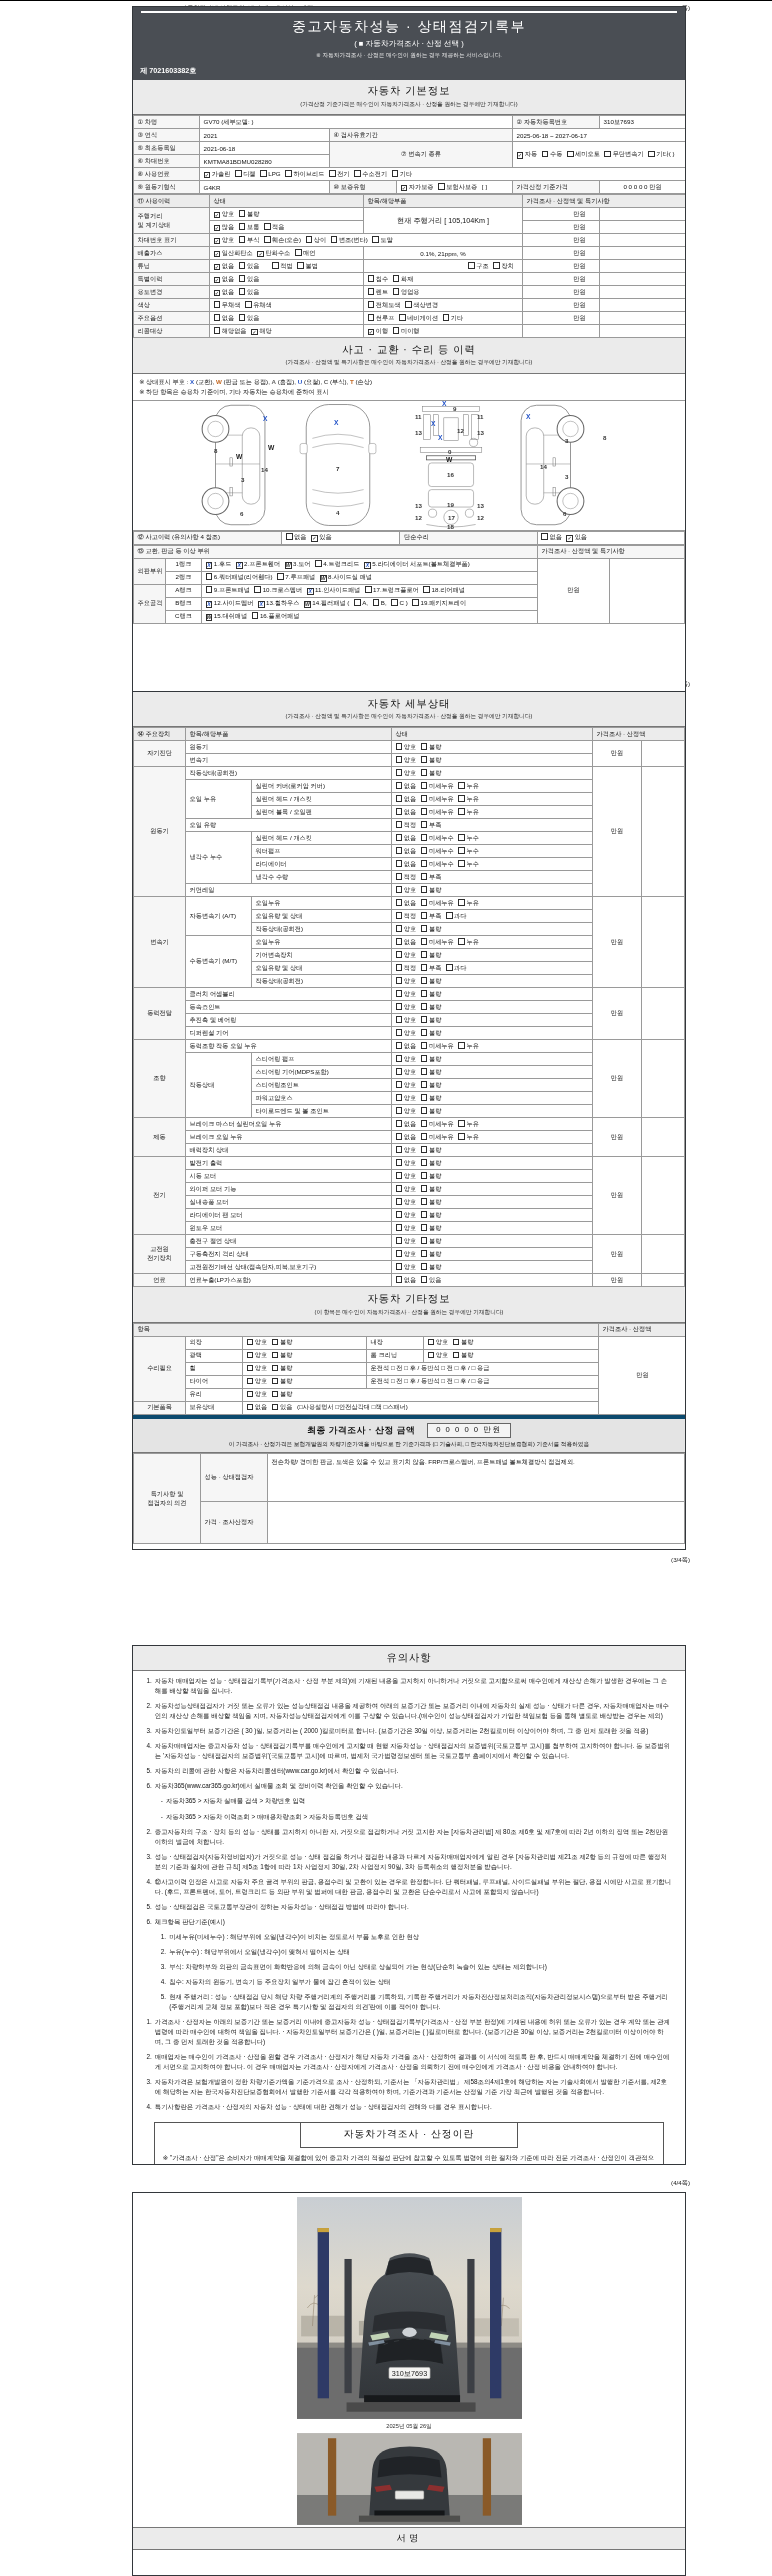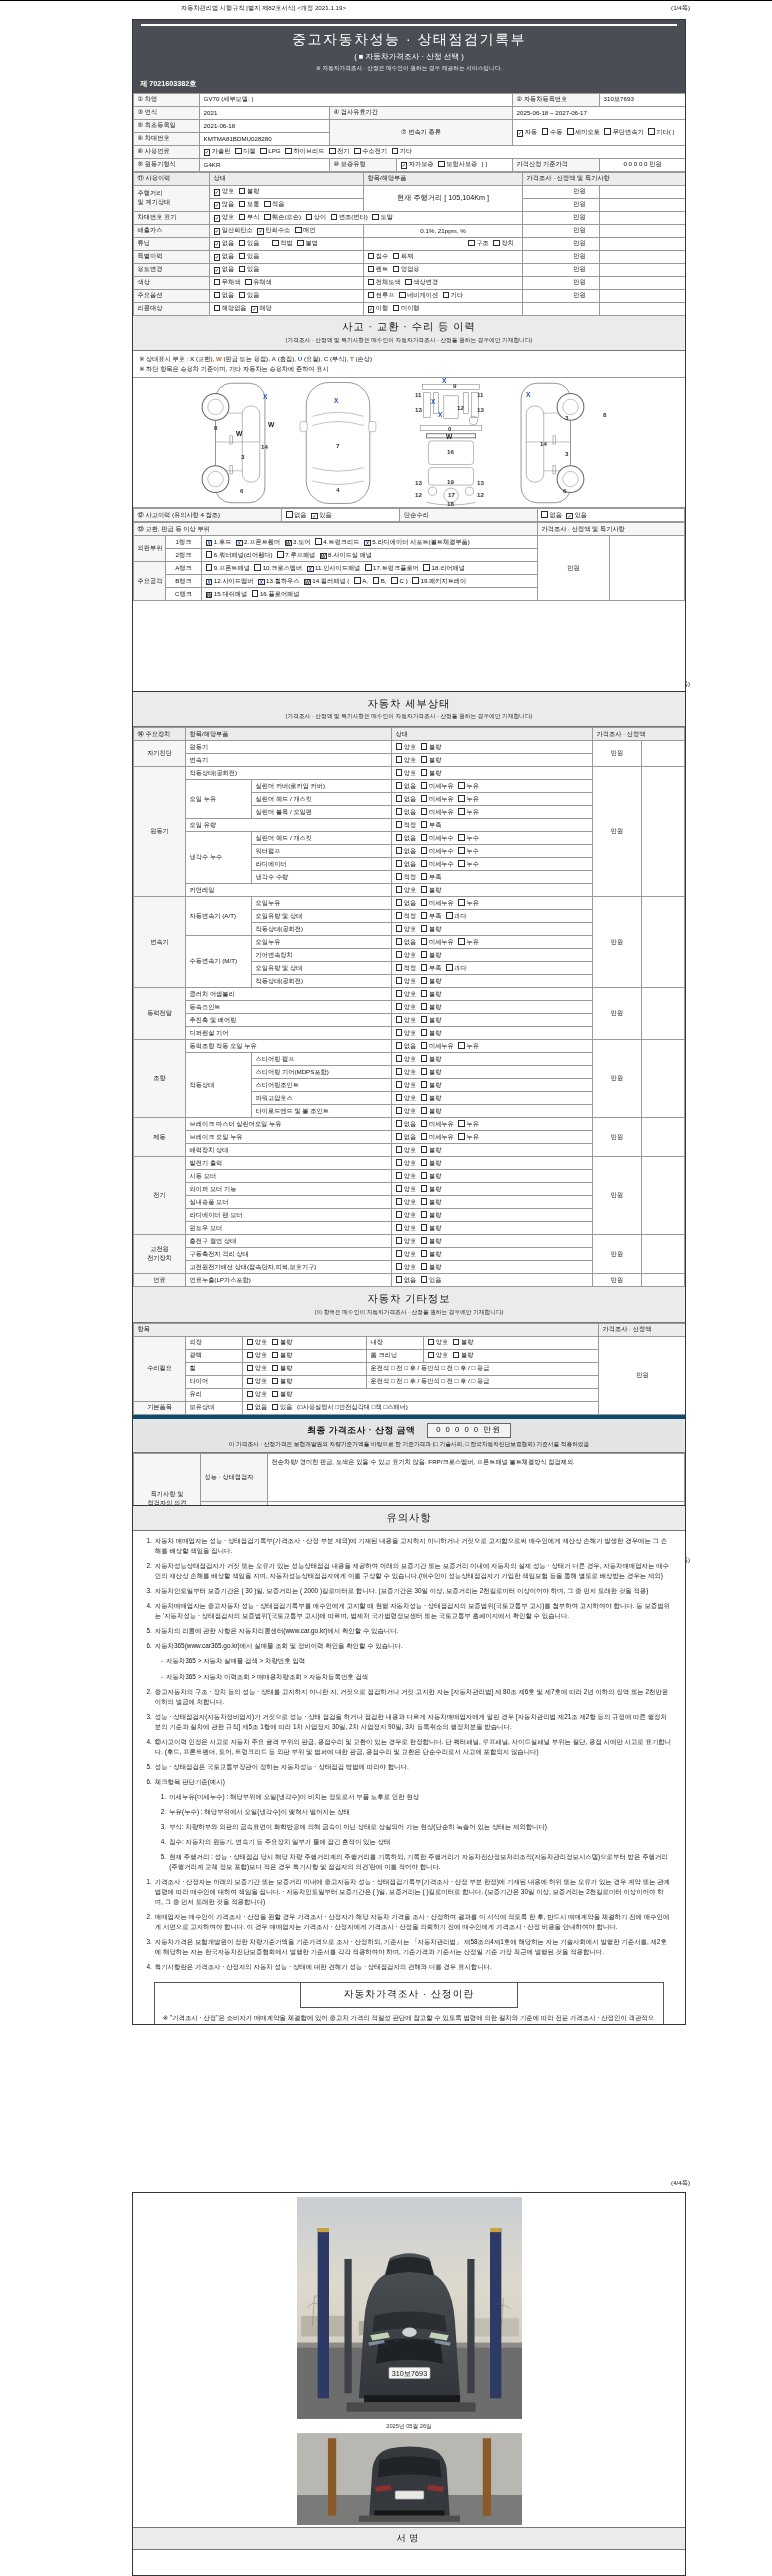--- a/index.html
+++ b/index.html
@@ -1,20 +1,20 @@
 <!DOCTYPE html>
 <html style="font-size:8.2px"><head>
 <meta charset="utf-8">
 <style>
 html,body{margin:0;padding:0;background:#fff;font-family:"Liberation Sans","DejaVu Sans",sans-serif;color:#111}
 #canvas{position:relative;width:773px;height:2576px;overflow:hidden;background:#fff;border-top:1.5px solid #000;box-sizing:border-box}
 .formref{position:absolute;top:3.1px;left:181px;font-size:6.2px;color:#222}
 .pmark{position:absolute;right:83px;font-size:6.2px;color:#222}
 .page{position:absolute;left:132px;width:554px;background:#fff;border:1.5px solid #33373b;box-sizing:border-box;overflow:hidden}
-.p1{top:18px;height:806px}.p2{top:690px;height:859px}.p3{top:1504px;height:520px}.p4{top:2191px;height:384px}
+.p1{top:5px;height:806px}.p2{top:690px;height:859px}.p3{top:1644px;height:520px}.p4{top:2191px;height:384px}
 .band{background:#4a4e54;color:#fff;padding:2.1px 7.2px 4.1px}
 .band .rule{height:2.6px;background:#fff;margin:1.5px 1px 5.2px}
 .band .t{font-size:14px;text-align:center;letter-spacing:1.5px}
 .band .s{font-size:7.7px;text-align:center;margin-top:3.1px}
 .band .n{font-size:5.7px;text-align:center;margin-top:2.1px;color:#eee}
 .band .no{font-size:7.2px;font-weight:bold;margin-top:6.2px}
 .sh{background:#ebebeb;border-bottom:0.5px solid #777;text-align:center;padding:4.6px 0 5.2px}
 .sh .t{font-size:10.3px;letter-spacing:1px}
 .sh .s{font-size:5.7px;margin-top:2.6px;color:#222}
 table{border-collapse:collapse;width:100%;table-layout:fixed}
@@ -67,20 +67,24 @@
 
 <div class="page p1">
  <div class="band">
   <div class="rule"></div>
   <div class="t">중고자동차성능 · 상태점검기록부</div>
   <div class="s">( ■ 자동차가격조사 · 산정 선택 )</div>
   <div class="n">※ 자동차가격조사 · 산정은 매수인이 원하는 경우 제공하는 서비스입니다.</div>
   <div class="no">제 7021603382호</div>
  </div>
 
+ <div class="sh">
+  <div class="t">자동차 기본정보</div>
+  <div class="s">(가격산정 기준가격은 매수인이 자동차가격조사 · 산정을 원하는 경우에만 기재합니다)</div>
+ </div>
  <table>
   <colgroup>
           <col style="width:66px">
           <col style="width:130px">
           <col style="width:67px">
           <col style="width:116px">
           <col style="width:87px">
           <col style="width:86px">
         </colgroup>
   <tbody>

